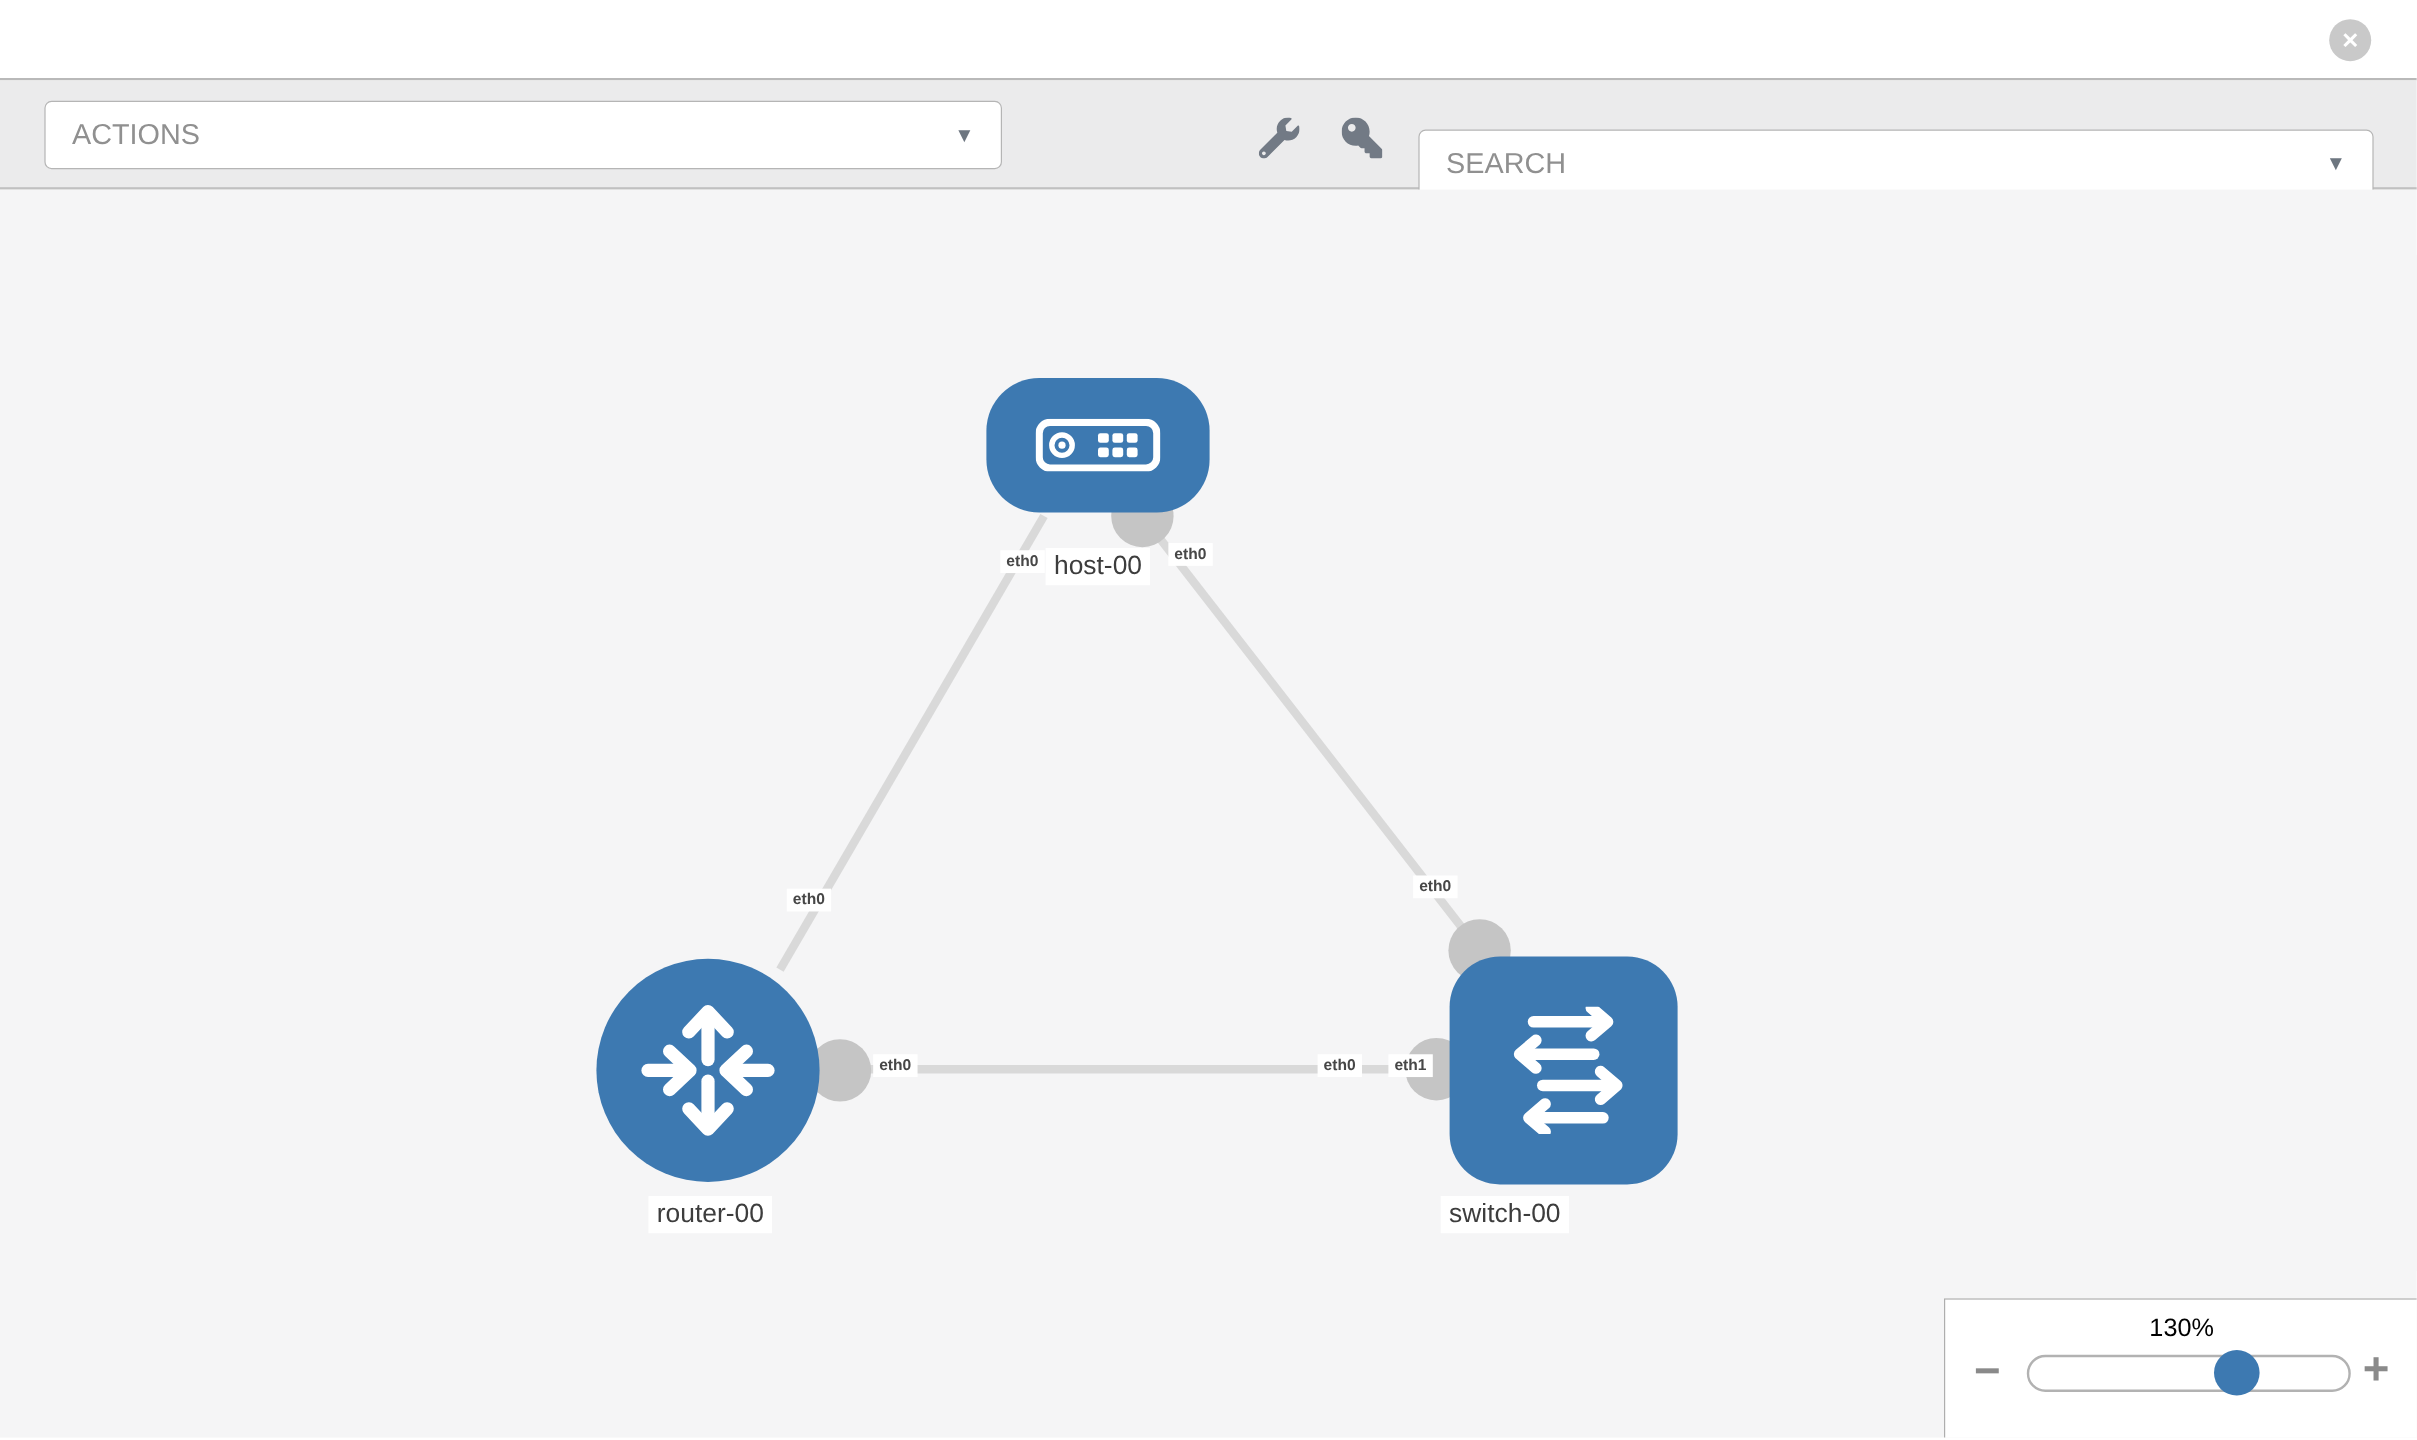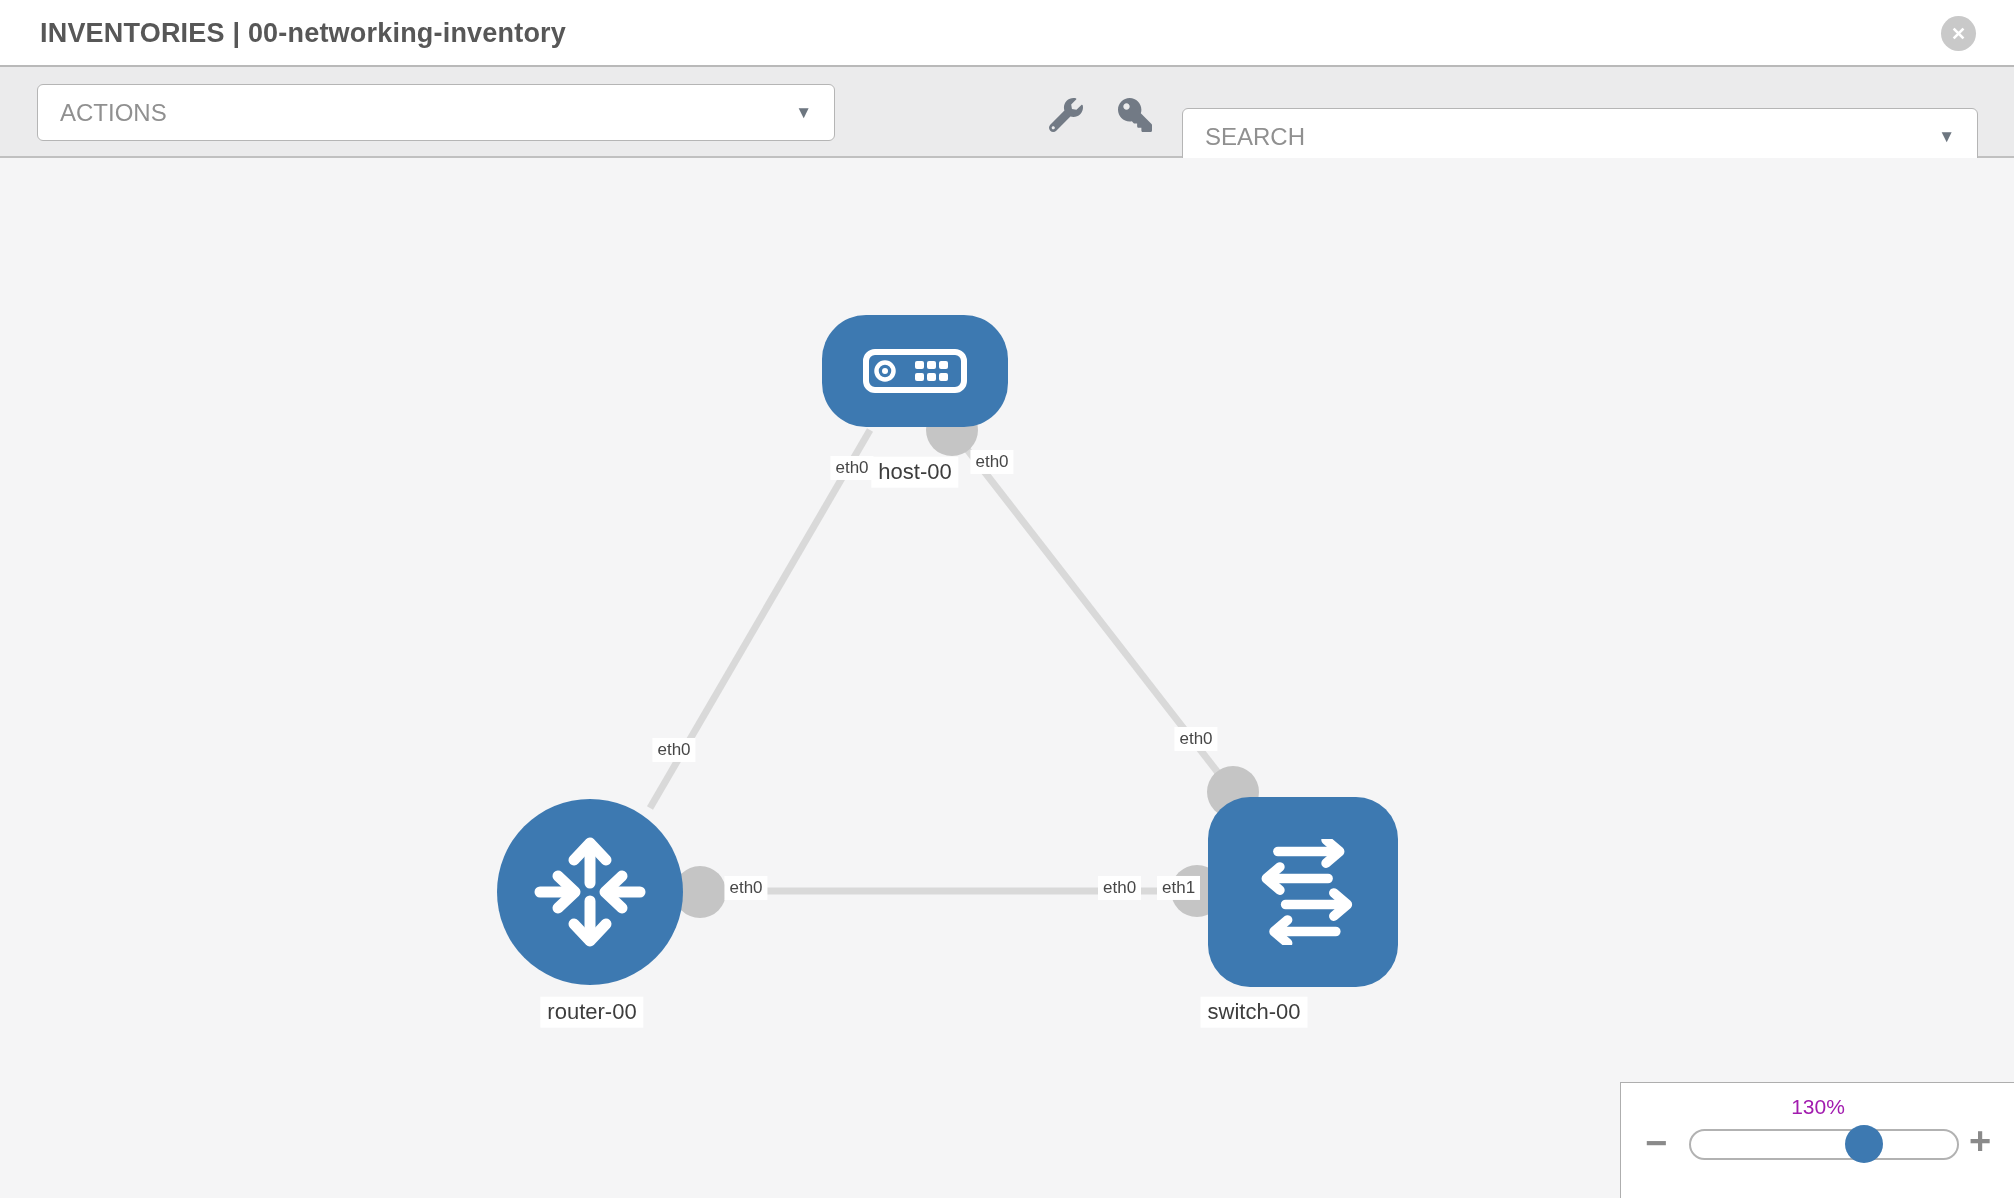--- a/index.html
+++ b/index.html
@@ -34,54 +34,53 @@
   .links-layer { position:absolute; left:0; top:0; }
 
   .node { position:absolute; background:#3d79b1; display:flex; align-items:center;
           justify-content:center; cursor:pointer; z-index:2; }
   .node-host   { left:822px;  top:157px; width:186px; height:112px; border-radius:44px; }
   .node-router { left:497px;  top:641px; width:186px; height:186px; border-radius:50%; }
   .node-switch { left:1208px; top:639px; width:190px; height:190px; border-radius:42px; }
 
   .chip { position:absolute; transform:translate(-50%,-50%); background:#fff;
           color:#474747; white-space:nowrap; z-index:3; line-height:1.3; }
-  .chip.port { font-size:17px; padding:1px 5px; }
+  .chip.port { font-size:13px; padding:1px 5px;font-weight:bold; }
   .chip.name { font-size:22px; padding:1px 7px; color:#3d3d3d; }
   .chip.edgeL { transform:translate(0,-50%); }   
 
   .chip-host-name   { left:915px;  top:314px; }
   .chip-host-left   { left:852px;  top:310px; }
   .chip-host-right  { left:992px;  top:304px; }
   .chip-linkA-mid   { left:674px;  top:592px; }
   .chip-linkB-mid   { left:1196px; top:581px; }
   .chip-linkC-left  { left:746px;  top:730px; }
   .chip-linkC-under { left:1098px; top:730px; z-index:3; }
   .chip-linkC-over  { left:1121px; top:730px; z-index:4;margin-left:36px; }
   .chip-router-name { left:592px;  top:854px; }
   .chip-switch-name { left:1240px; top:854px;margin-left:14px; }
 
   
   .zoom-panel { position:absolute; left:1620px; top:924px; width:400px; height:280px;
                 background:#fff; border:1px solid #aeaeae; z-index:5; }
   .zoom-level { display:block; width:394px; text-align:center; margin-top:12px;
-                font-size:21px; color:#a21caf; }
+                font-size:21px; color:#000000; }
   .zoom-btn { position:absolute; font-size:38px; font-weight:bold; color:#8a8a8a;
               line-height:36px; cursor:pointer; }
   .zoom-minus { left:24px;  top:42px; }
   .zoom-plus  { left:348px; top:40px; }
   .zoom-track { position:absolute; left:68px; top:46px; width:270px; height:31px;
                 border:2px solid #b2b2b2; border-radius:16px; background:#fff; cursor:pointer; }
   .zoom-handle { position:absolute; left:224px; top:42px; width:38px; height:38px;
                  border-radius:50%; background:#3d79b1; cursor:grab; }
 </style>
 </head>
 <body>
 
 <div class="titlebar">
-  <div class="page-title">INVENTORIES | 00-networking-inventory</div>
   <div class="close-btn">
     <span>✕</span>
   </div>
 </div>
 
 <div class="toolbar">
   <div class="select-box actions-box">
     <span>ACTIONS</span>
     <span class="caret">▼</span>
   </div>

